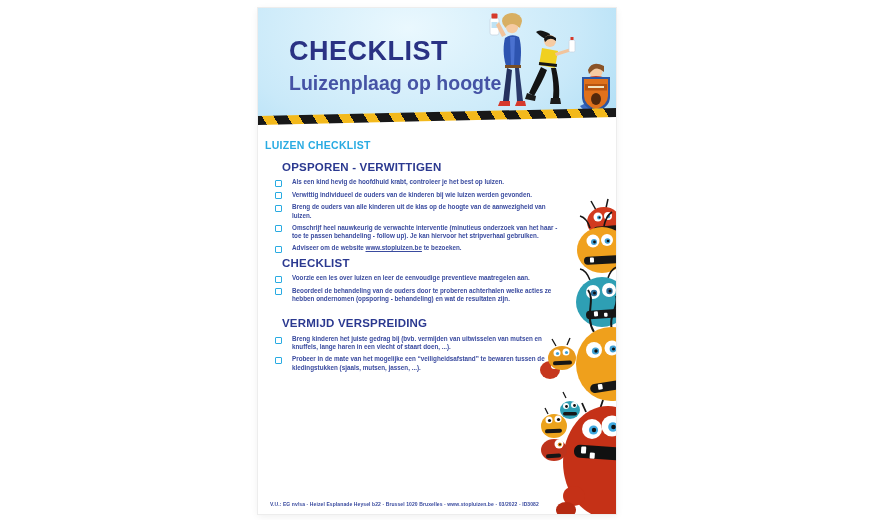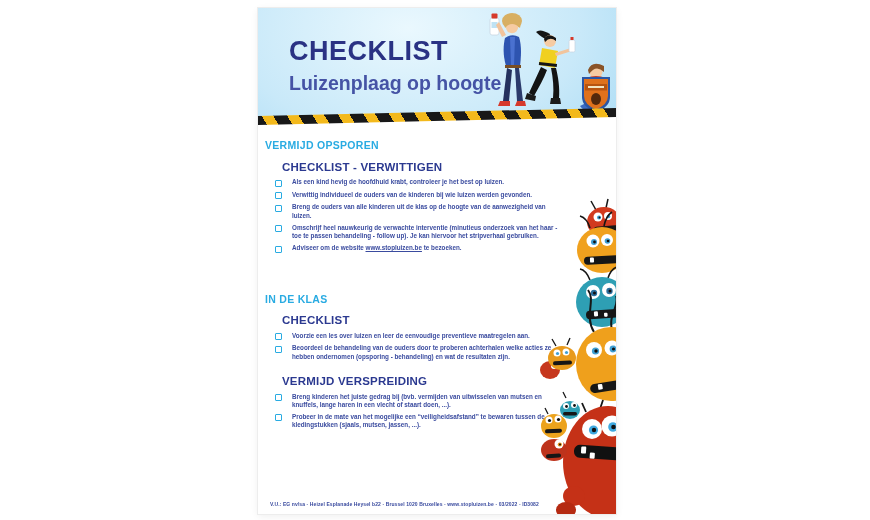--- a/index.html
+++ b/index.html
@@ -86,22 +86,22 @@
         <rect x="104" y="76" width="16" height="2" fill="#f3e3c0"></rect>
         <ellipse cx="112" cy="89" rx="5" ry="6" fill="#53280c"></ellipse>
       </g>
     </svg>
   </div>
 
   <div class="tape"></div>
 
   <div class="content">
 
-    <div class="sec-h">VERMIJD OPSPOREN</div>
-    <div class="sub-h">CHECKLIST - VERWITTIGEN</div>
+    <div class="sec-h">LUIZEN CHECKLIST</div>
+    <div class="sub-h">OPSPOREN - VERWITTIGEN</div>
 
     <div class="item">
       <span class="cb"></span>
       <span class="itx">Als een kind hevig de hoofdhuid krabt, controleer je het best op luizen.</span>
     </div>
     <div class="item">
       <span class="cb"></span>
       <span class="itx">Verwittig individueel de ouders van de kinderen bij wie luizen werden gevonden.</span>
     </div>
     <div class="item">
@@ -110,21 +110,20 @@
     </div>
     <div class="item">
       <span class="cb"></span>
       <span class="itx">Omschrijf heel nauwkeurig de verwachte interventie (minutieus onderzoek van het haar - toe te passen behandeling - follow up). Je kan hiervoor het stripverhaal gebruiken.</span>
     </div>
     <div class="item">
       <span class="cb"></span>
       <span class="itx"><span>Adviseer om de website </span><a>www.stopluizen.be</a><span> te bezoeken.</span></span>
     </div>
 
-    <div class="sec-h sec2">IN DE KLAS</div>
     <div class="sub-h">CHECKLIST</div>
 
     <div class="item">
       <span class="cb"></span>
       <span class="itx">Voorzie een les over luizen en leer de eenvoudige preventieve maatregelen aan.</span>
     </div>
     <div class="item">
       <span class="cb"></span>
       <span class="itx">Beoordeel de behandeling van de ouders door te proberen achterhalen welke acties ze hebben ondernomen (opsporing - behandeling) en wat de resultaten zijn.</span>
     </div>

